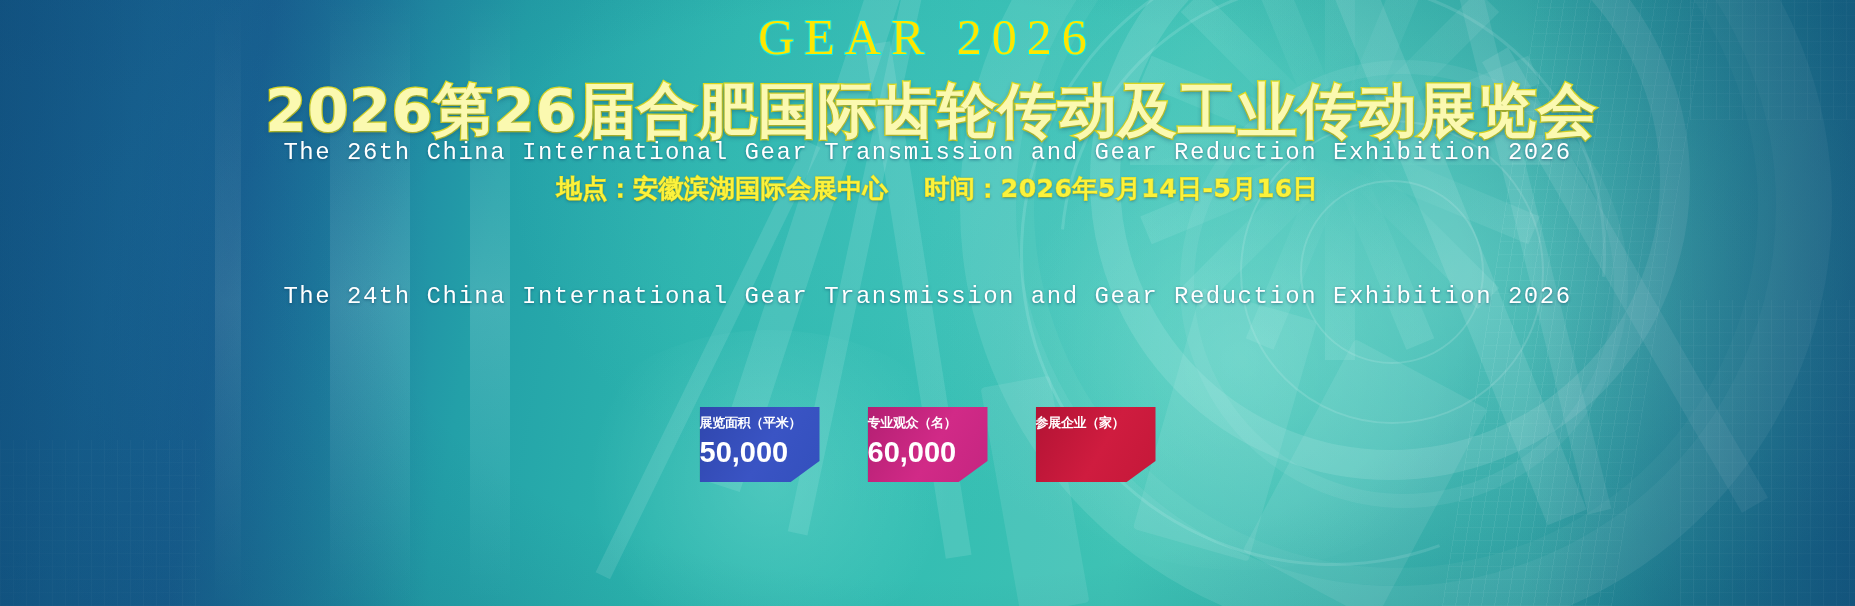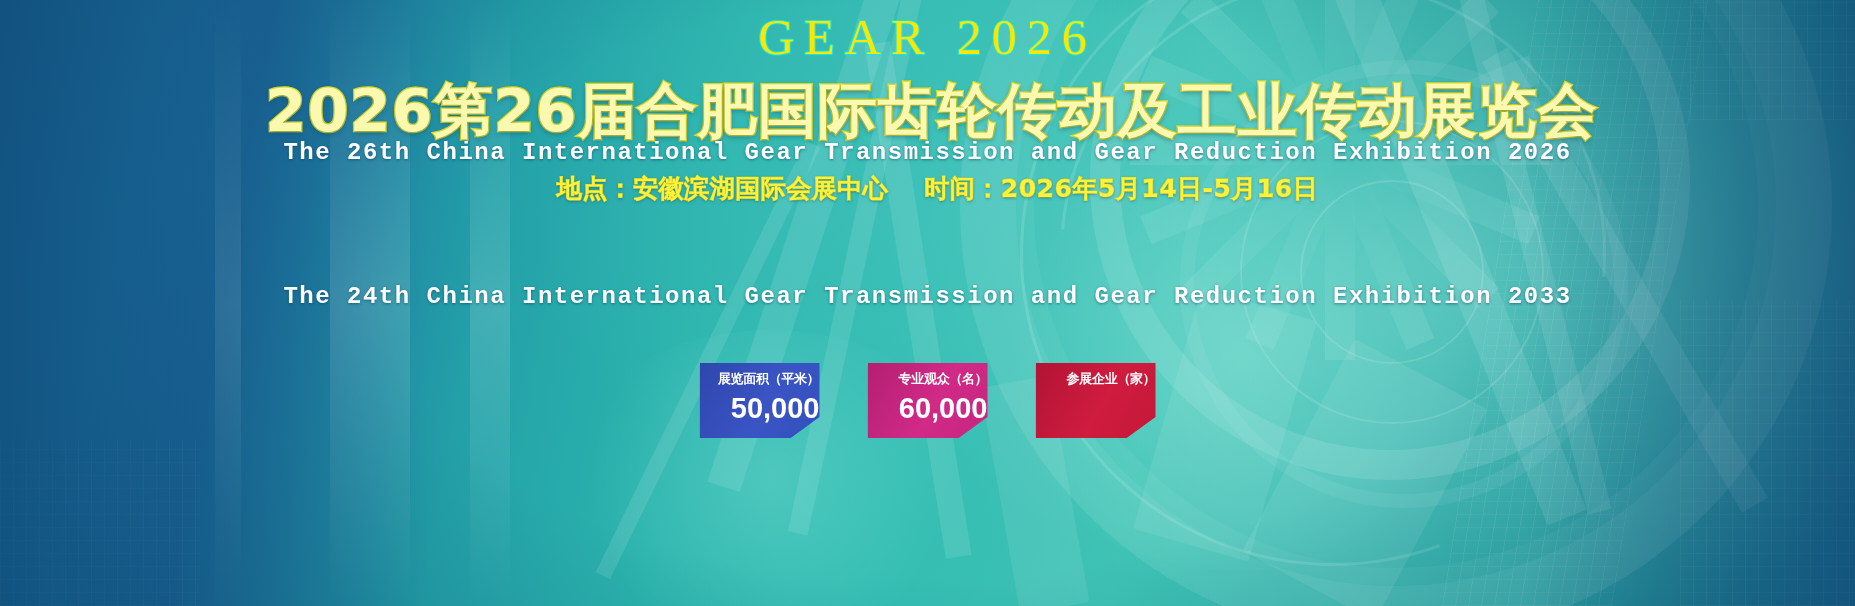--- a/index.html
+++ b/index.html
@@ -106,21 +106,21 @@
     paint-order:stroke fill;
     text-shadow:0 2px 5px rgba(8,60,90,.45);
     white-space:nowrap;
   }
   .cn-title1{top:72px;}
   .cn-title2{top:212px;}
 
   .en-sub{
     position:absolute;left:0;right:0;
     font-family:"Liberation Mono","DejaVu Sans Mono",monospace;
-    font-size:24px;letter-spacing:1.5px;font-weight:700;
+    font-size:24px;letter-spacing:1.5px;font-weight:400;
     color:#ffffff;
     text-shadow:0 1px 3px rgba(10,60,95,.55);
     white-space:nowrap;
   }
   .en-sub1{top:139px;}
   .en-sub2{top:283px;}
 
   .info{
     position:absolute;left:0;right:0;
     font-family:"DejaVu Sans","Liberation Sans",sans-serif;
@@ -139,23 +139,24 @@
   .badges{
     position:absolute;left:0;right:0;top:363px;
     display:flex;justify-content:center;align-items:flex-start;
     gap:48px;
   }
   .badge{
     position:relative;
     width:120px;height:75px;
     color:#fff;
     clip-path:polygon(0 0, 100% 0, 100% 72%, 76% 100%, 0 100%);
-    display:flex;flex-direction:column;align-items:flex-end;justify-content:flex-start;
+    display:flex;flex-direction:column;align-items:flex-start;justify-content:flex-start;
     padding-top:9px;box-sizing:border-box;
     box-shadow:0 3px 9px rgba(5,45,75,.35);
+    margin-top:44px;
   }
   .badge .b-label{
     font-family:"DejaVu Sans","Liberation Sans",sans-serif;
     font-size:13px;font-weight:700;line-height:1;letter-spacing:-0.3px;
     white-space:nowrap;
   }
   .badge .b-value{
     font-family:"Liberation Sans",sans-serif;
     font-size:29px;font-weight:700;line-height:1;margin-top:9px;
     letter-spacing:0px;white-space:nowrap;
@@ -222,21 +223,21 @@
   <div id="content">
 
     <div class="gear2026">GEAR  2026</div>
 
     <div class="cn-title cn-title1">2026第26届合肥国际齿轮传动及工业传动展览会</div>
     <div class="en-sub en-sub1">The 26th China International Gear Transmission and Gear Reduction  Exhibition 2026</div>
     <div class="info info1">
       <span>地点：</span><span>安徽滨湖国际会展中心</span><span class="gap"></span><span>时间：</span><span>2026年5月14日-5月16日</span>
     </div>
 
-    <div class="en-sub en-sub2">The 24th China International Gear Transmission and Gear Reduction  Exhibition 2033</div>
+    <div class="en-sub en-sub2">The 24th China International Gear Transmission and Gear Reduction  Exhibition 2026</div>
 
     <div class="badges">
       <div class="badge b1">
         <div class="b-label">展览面积（平米）</div>
         <div class="b-value">50,000</div>
       </div>
       <div class="badge b2">
         <div class="b-label">专业观众（名）</div>
         <div class="b-value">60,000</div>
       </div>

